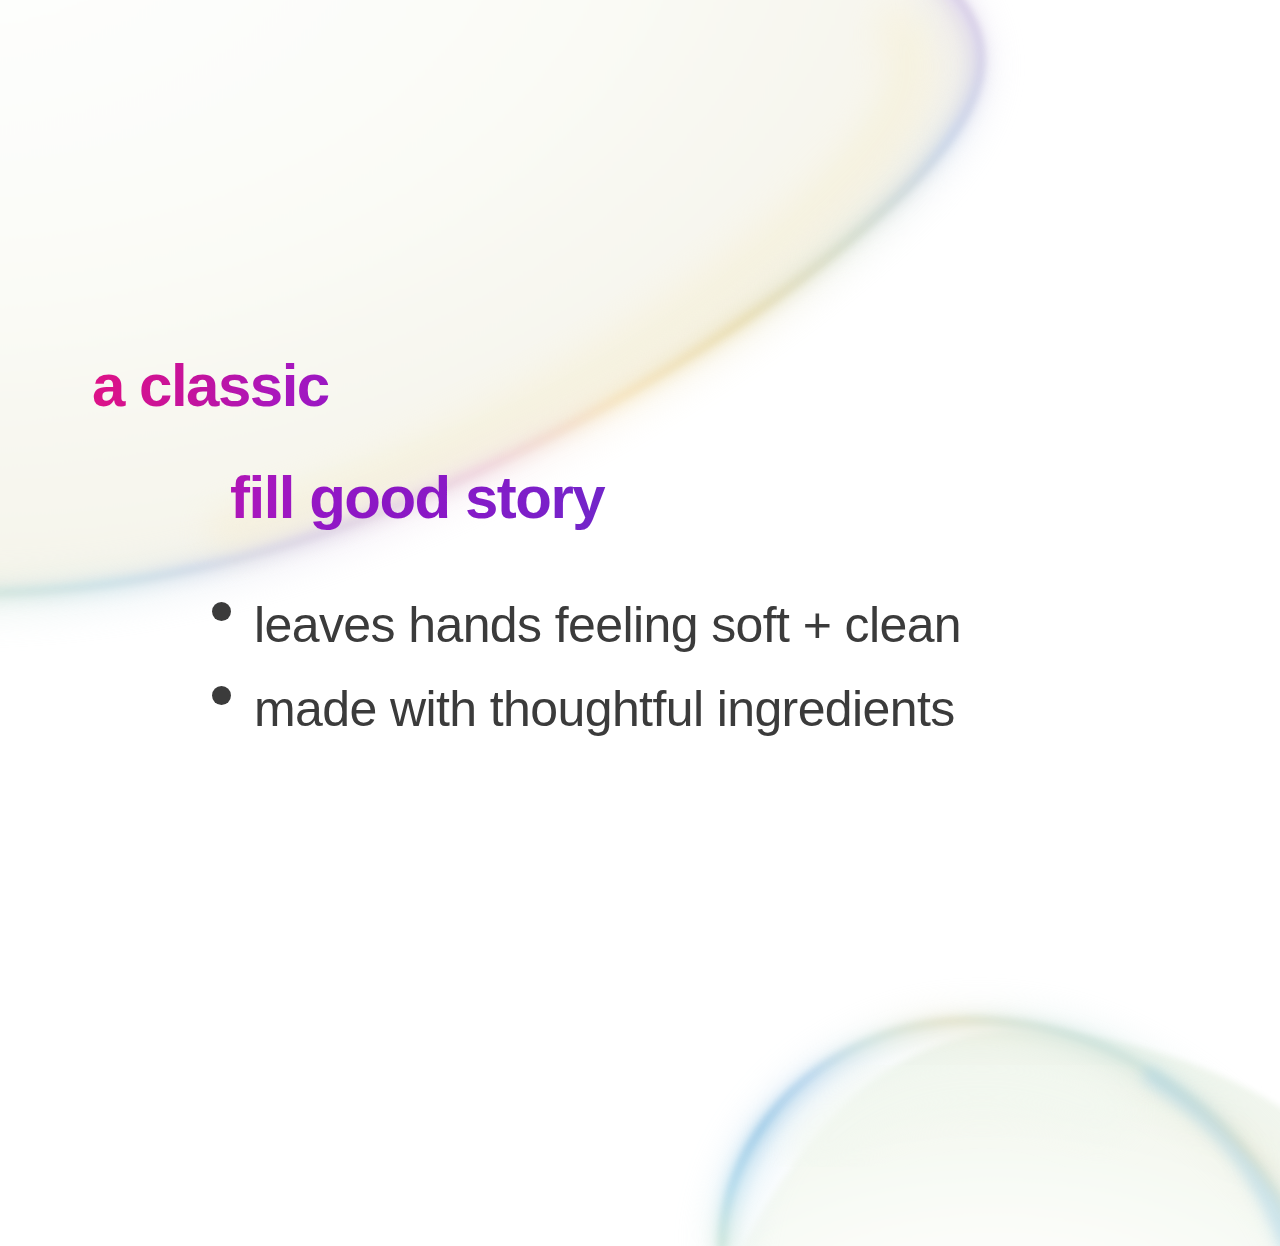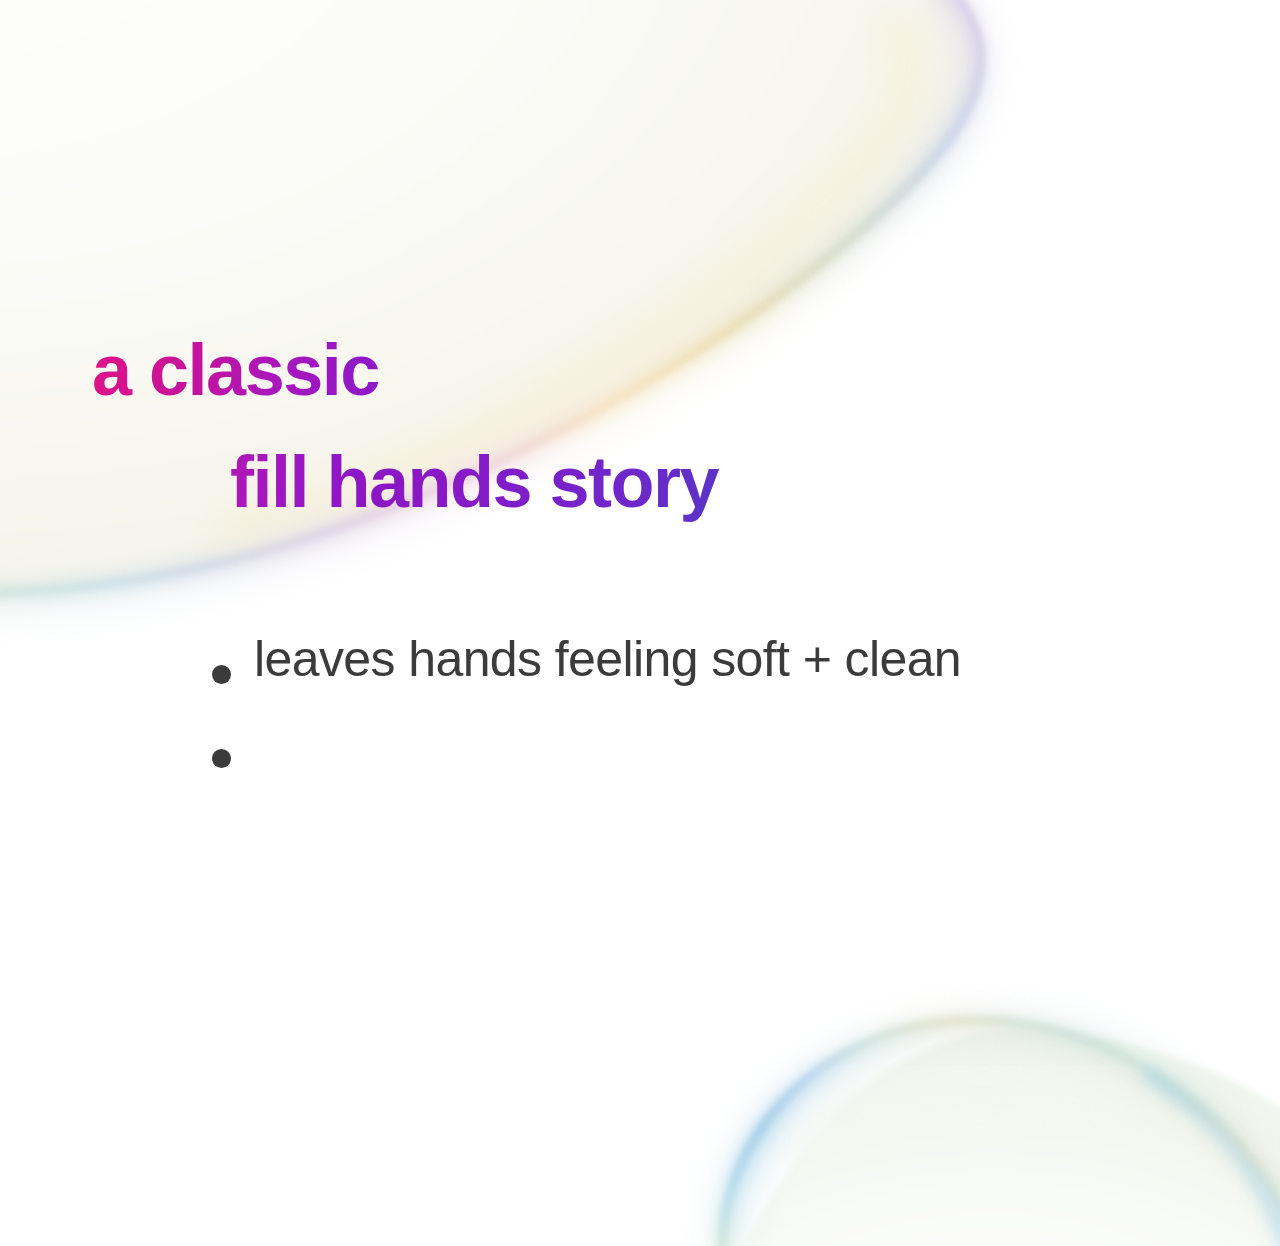--- a/index.html
+++ b/index.html
@@ -36,26 +36,26 @@
 
   
   .content {
     position: absolute;
     inset: 0;
   }
 
   .headline {
     position: absolute;
     left: 0;
-    top: 314px;
+    top: 330px;
     width: 1280px;
     margin: 0;
     padding: 0;
     font-weight: 700;
-    font-size: 72px;
+    font-size: 60px;
     line-height: 112px;
     letter-spacing: -1.5px;
   }
   .headline-line {
     display: block;
     white-space: pre;
   }
   .line-1 {
     padding-left: 92px;
   }
@@ -93,21 +93,21 @@
     position: absolute;
     left: 0;
     top: 600px;
     width: 1280px;
     margin: 0;
     padding: 0;
     list-style: none;
   }
   .bullet-row {
     display: flex;
-    align-items: flex-end;
+    align-items: flex-start;
     height: 84px;
     padding-left: 212px;
   }
   .bullet-dot {
     flex: 0 0 auto;
     width: 19px;
     height: 19px;
     border-radius: 50%;
     background: #3b3b3b;
     margin-right: 23px;
@@ -239,27 +239,28 @@
         <path d="M 820 1150
                  C 880 1080, 1000 1060, 1100 1110" fill="none" stroke="#f2f8f0" stroke-width="60" stroke-linecap="round" filter="url(#blurLg)" opacity="0.75"></path>
       </g>
     </svg>
   </div>
 
   <div class="content">
 
     <h1 class="headline">
       <span class="headline-line line-1">a classic</span>
-      <span class="headline-line line-2">fill hands story</span>
+      <span class="headline-line line-2">fill good story</span>
     </h1>
 
     <ul class="bullets">
       <li class="bullet-row">
         <span class="bullet-dot"></span>
         <span class="bullet-text">leaves hands feeling soft + clean</span>
       </li>
       <li class="bullet-row">
         <span class="bullet-dot"></span>
+        <span class="bullet-text">made with thoughtful ingredients</span>
       </li>
     </ul>
 
   </div>
 </div>
 
 </body></html>

